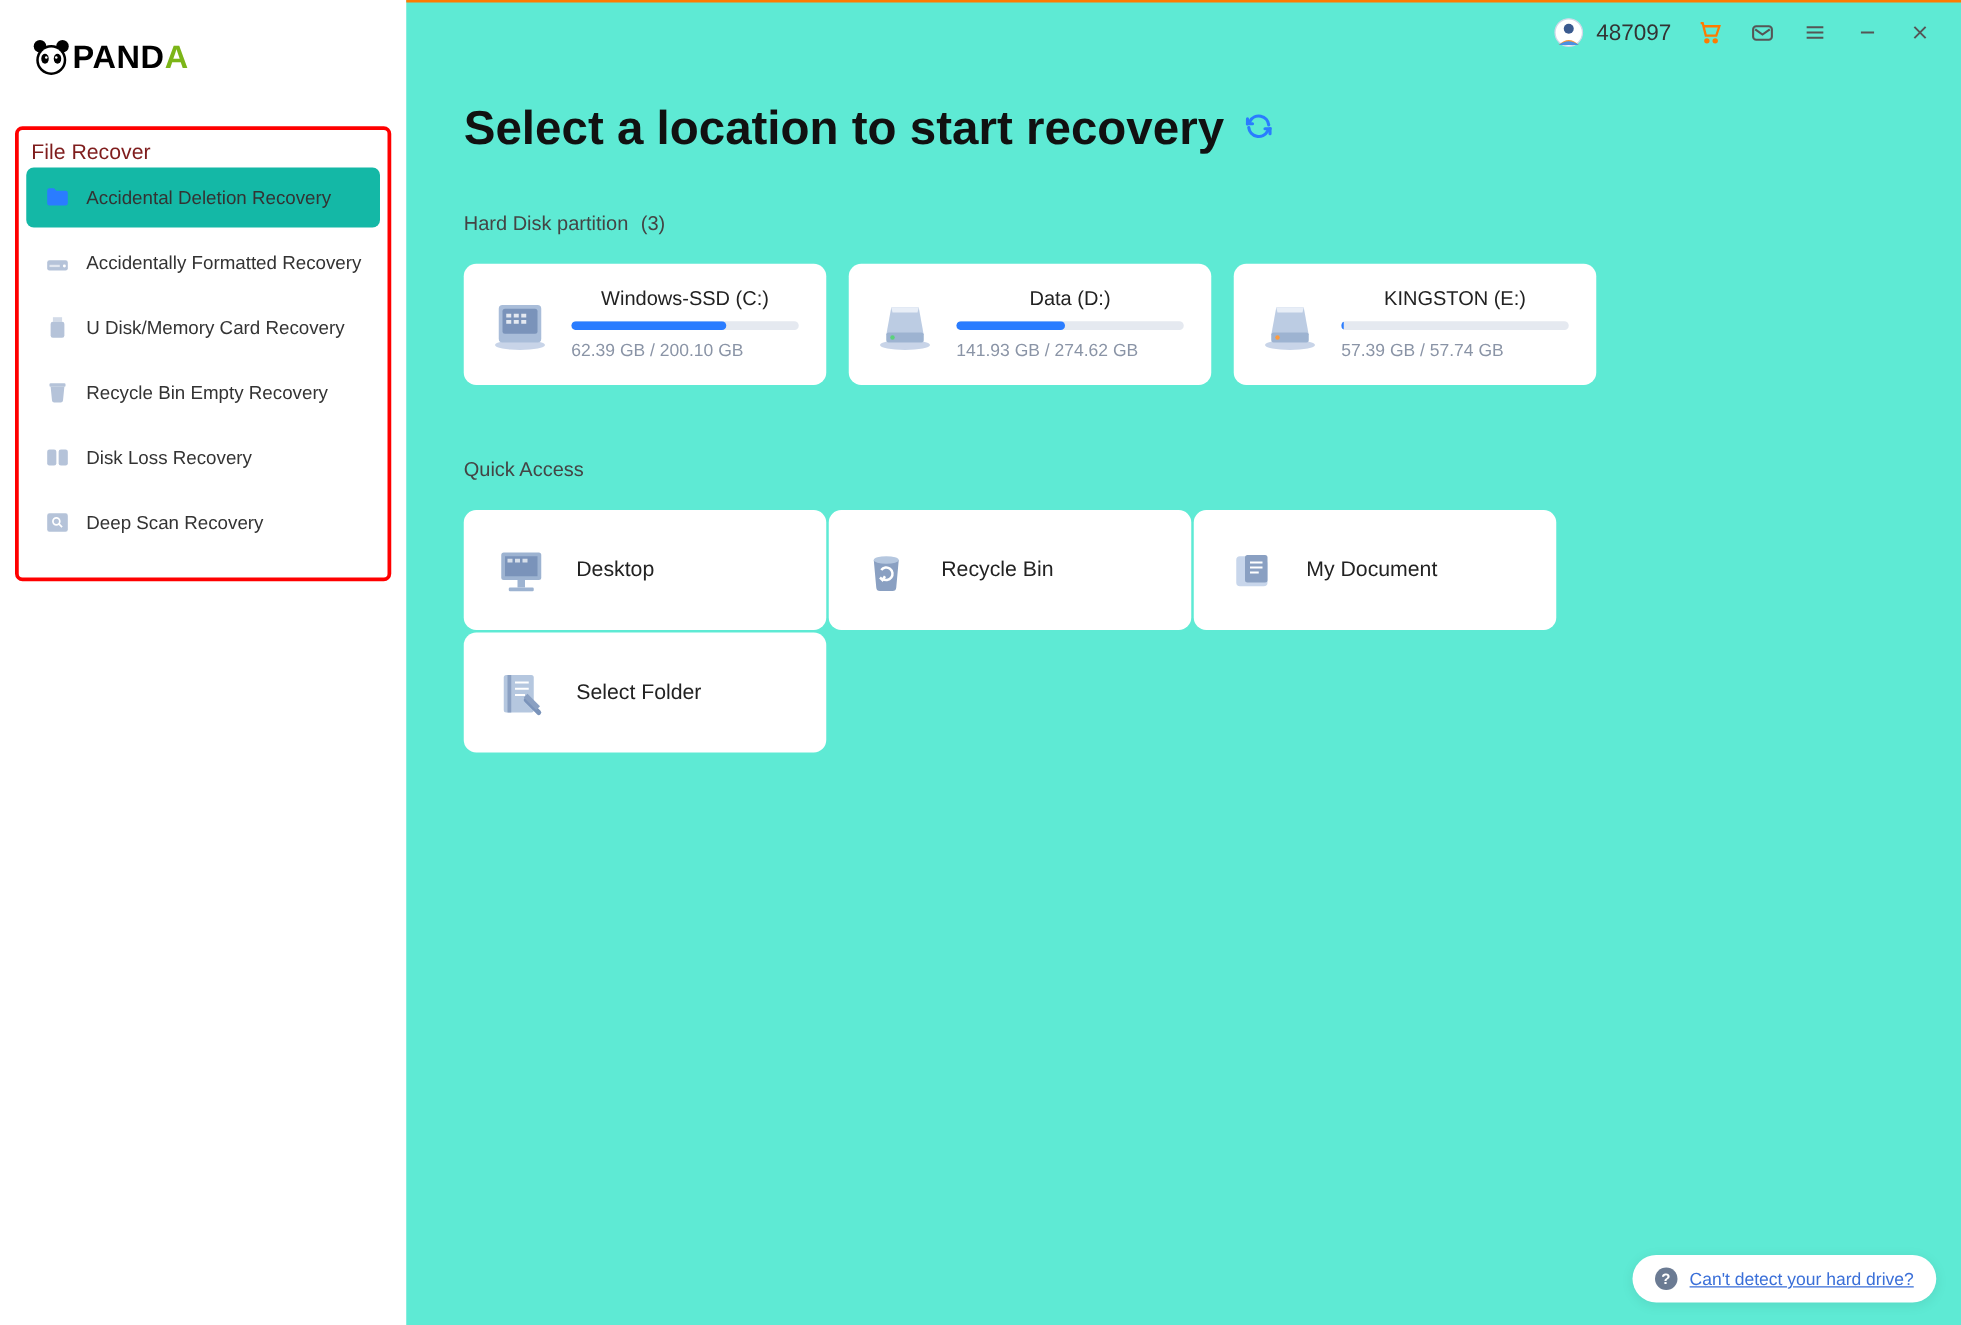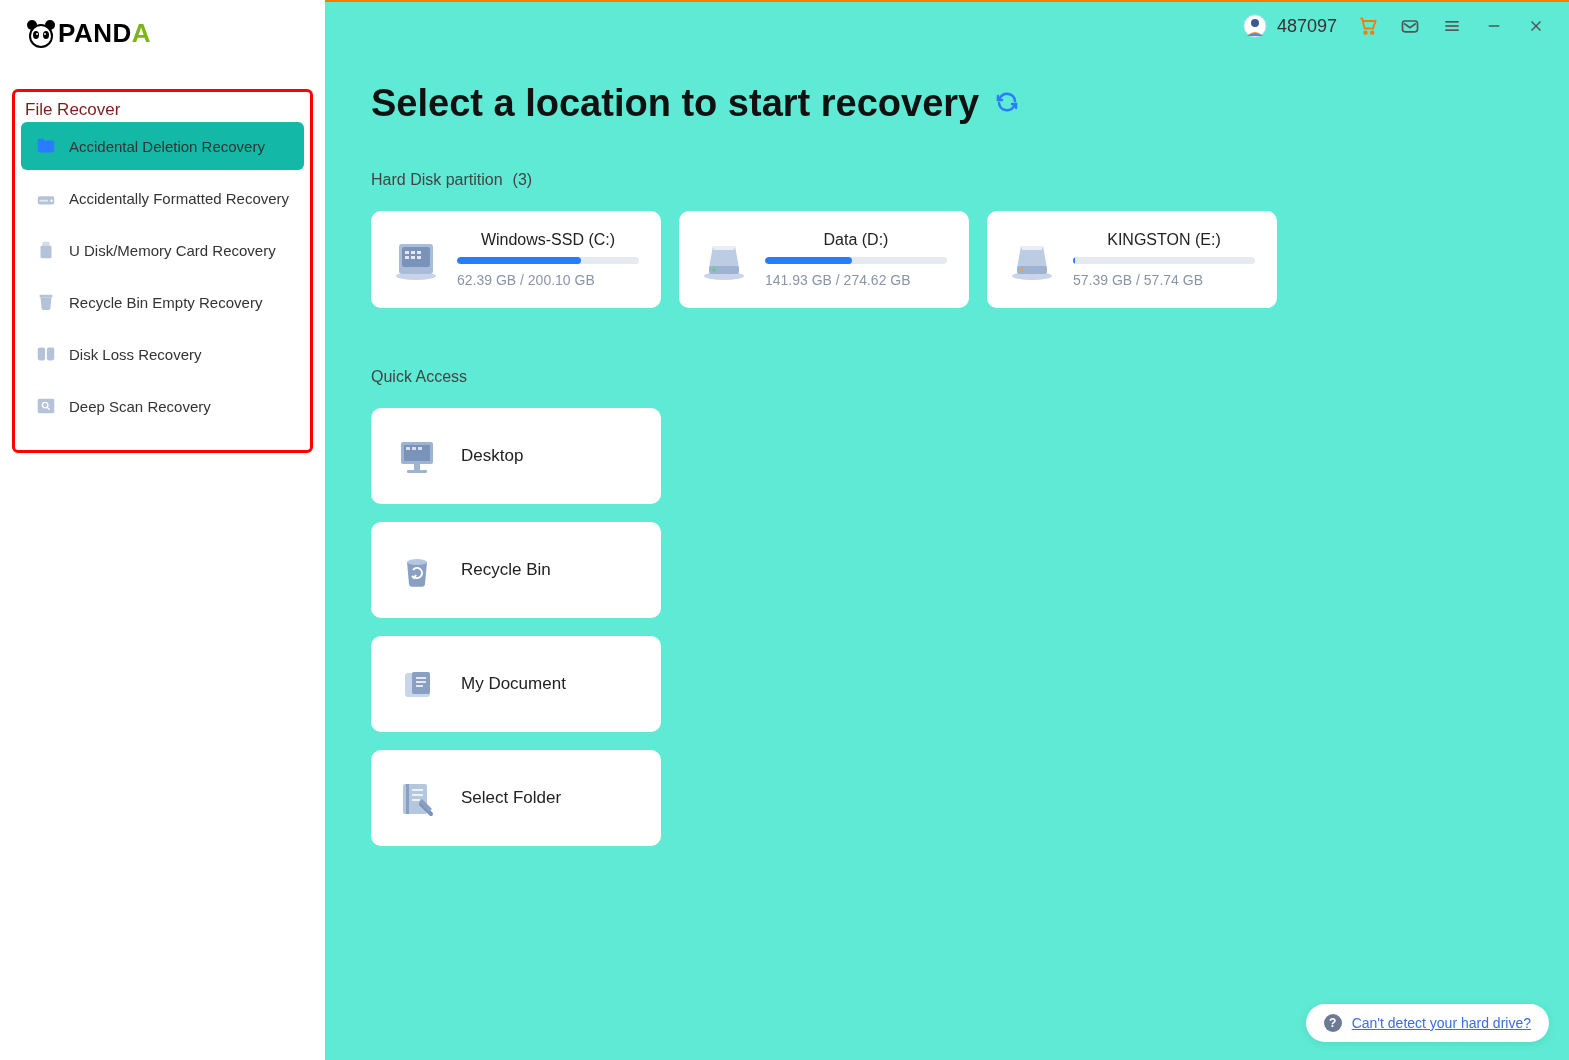--- a/index.html
+++ b/index.html
@@ -1,18 +1,18 @@
 <!DOCTYPE html>
 <html><head>
   <meta charset="utf-8">
   <style>
     * { margin: 0; padding: 0; box-sizing: border-box; }
     body { font-family: -apple-system, BlinkMacSystemFont, "Segoe UI", Arial, sans-serif; background: #fff; width: 1569px; height: 1060px; overflow: hidden; display: flex; }
     
-    .sidebar { width: 325px; background: #fff; padding: 18px 12px; }
+    .sidebar { width: 325px; background: #fff; padding: 30px 12px; }
     .logo { display: flex; align-items: center; gap: 2px; margin-bottom: 40px; margin-left: 14px; }
     .logo-text { font-size: 26px; font-weight: 800; letter-spacing: 0.5px; }
     .logo-text .a2 { color: #7cb518; }
     
     .highlight-box { border: 3px solid #ff0000; border-radius: 6px; padding: 8px 6px 16px 6px; }
     .section-title { font-size: 17px; color: #7f1d1d; margin-bottom: 2px; padding-left: 4px; }
     
     .nav-item { display: flex; align-items: center; gap: 12px; padding: 13px 14px; border-radius: 6px; cursor: pointer; font-size: 15px; color: #333; margin-bottom: 4px; }
     .nav-item.active { background: #14b8a6; }
     .nav-icon { width: 22px; height: 22px; display: flex; align-items: center; justify-content: center; flex-shrink: 0; }
@@ -38,21 +38,21 @@
     .disk-grid { display: flex; gap: 18px; margin-bottom: 60px; }
     .disk-card { background: #fff; border-radius: 10px; padding: 20px 22px; width: 290px; display: flex; gap: 18px; align-items: center; cursor: pointer; }
     .disk-icon { width: 46px; height: 44px; flex-shrink: 0; }
     .disk-info { flex: 1; }
     .disk-name { font-size: 16px; color: #222; margin-bottom: 8px; text-align: center; }
     .disk-bar { width: 100%; height: 7px; background: #e5e9f0; border-radius: 4px; overflow: hidden; margin-bottom: 8px; }
     .disk-bar-fill { height: 100%; background: #2a7cff; border-radius: 4px; }
     .disk-size { font-size: 14px; color: #8a94a6; }
     
     .quick-heading { font-size: 16px; color: #444; margin-bottom: 22px; margin-top: 60px; }
-    .quick-grid { display: flex; flex-wrap: wrap; gap: 18px; flex-direction: column; }
+    .quick-grid { display: flex; flex-wrap: wrap; gap: 2px; }
     .quick-card { background: #fff; border-radius: 10px; padding: 26px 24px; width: 290px; display: flex; gap: 22px; align-items: center; cursor: pointer; }
     .quick-icon { width: 44px; height: 44px; flex-shrink: 0; display: flex; align-items: center; justify-content: center; }
     .quick-label { font-size: 17px; color: #222; }
     
     .help-pill { position: absolute; bottom: 18px; right: 20px; background: #fff; border-radius: 22px; padding: 10px 18px; display: flex; align-items: center; gap: 10px; box-shadow: 0 2px 10px rgba(0,0,0,0.08); cursor: pointer; }
     .help-pill .q { width: 18px; height: 18px; border-radius: 50%; background: #6b7b93; color: #fff; display: flex; align-items: center; justify-content: center; font-size: 12px; font-weight: bold; }
     .help-link { color: #3a6fd8; font-size: 14px; text-decoration: underline; }
   </style>
 </head>
 <body>

